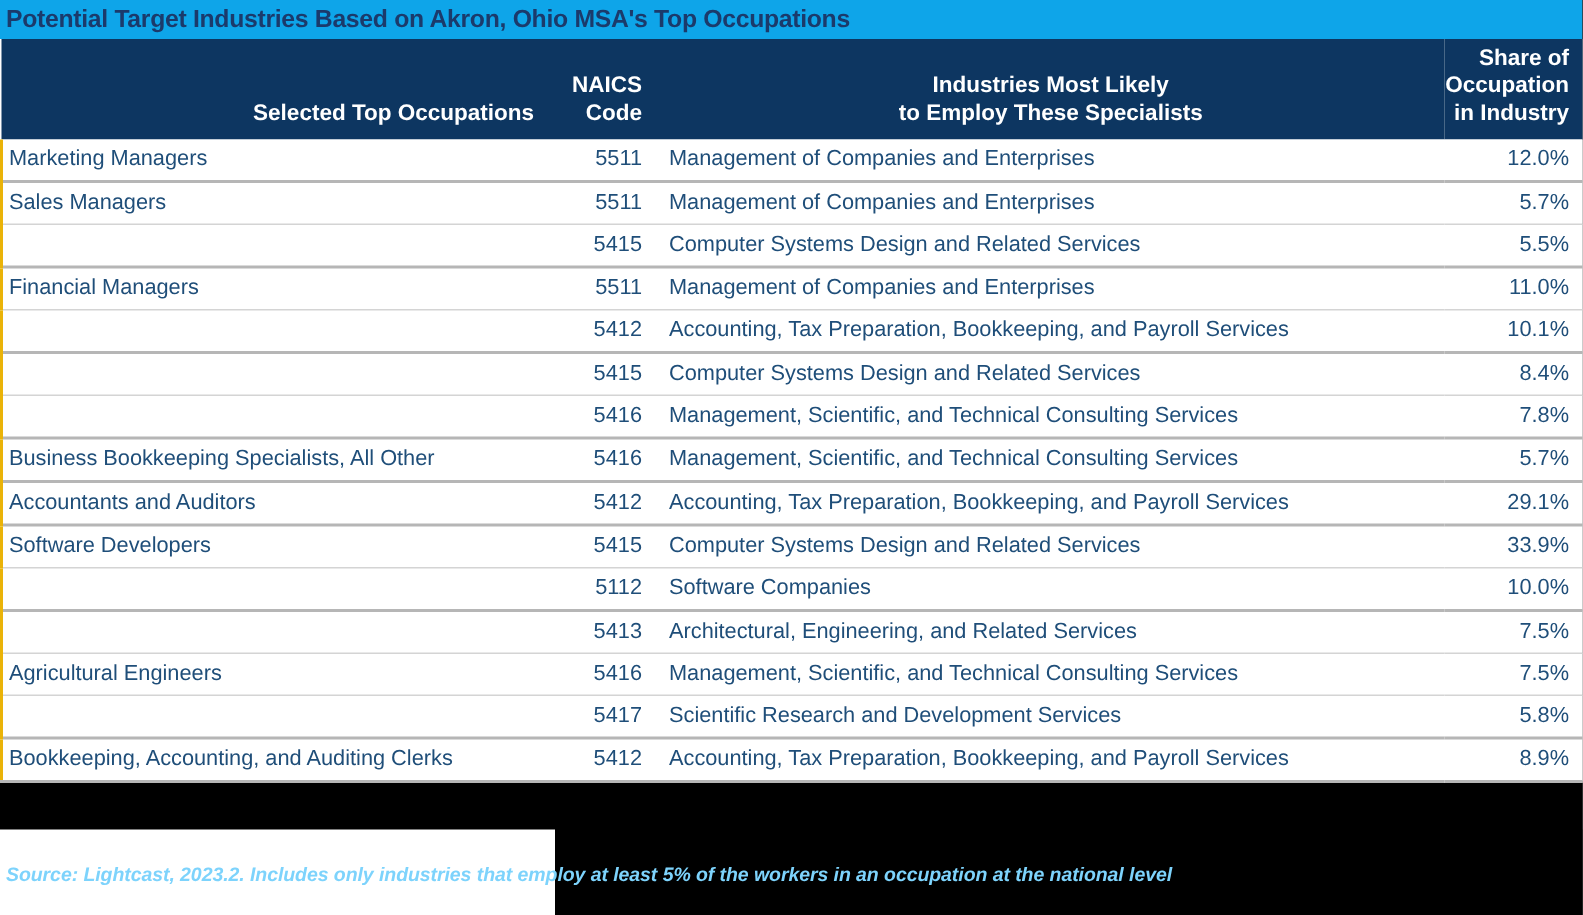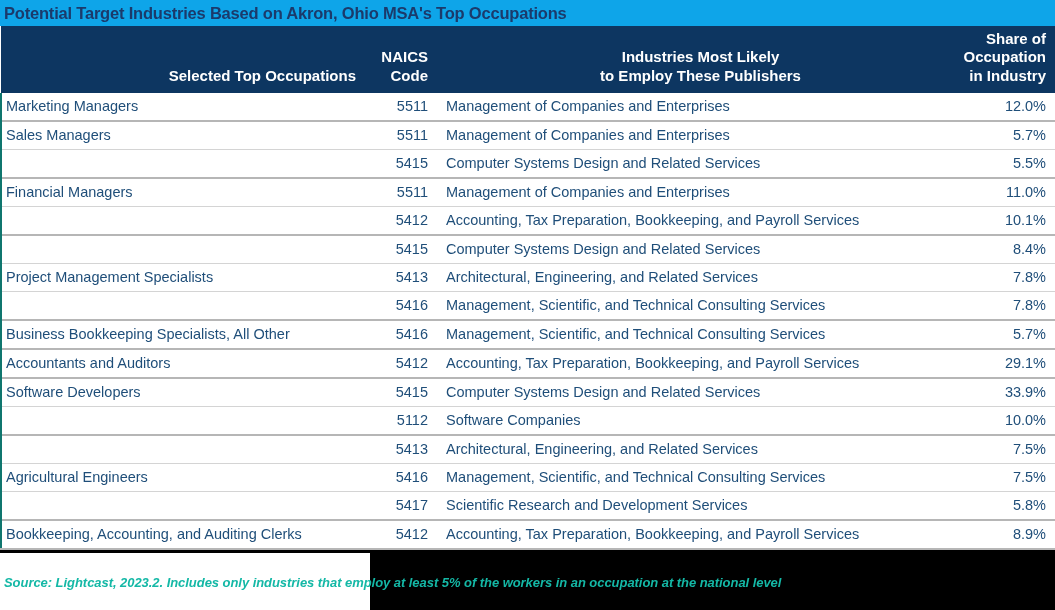--- a/index.html
+++ b/index.html
@@ -86,21 +86,21 @@
     line-height: 1.15;
     border-top: 1px solid #d4d4d4;
     border-bottom: none;
   }
   td.occ   { text-align: left;  padding: 0 6px 0 4px; }
   td.naics { text-align: right; padding: 0 10px 0 0; }
   td.ind   { text-align: left;  padding: 0 6px 0 8px; }
   td.share { text-align: right; padding: 0 10px 0 0; }
 
   
-  td.occ { border-left: 2px solid #0f766e; }
+  td.occ { border-left: 2px solid #eab308; }
 
   
   tr.group-start > td {
     border-top: 2px solid #b6b6b6;
   }
   tbody tr:first-child > td {
     border-top: none;
   }
   
   tbody tr:last-child > td {
@@ -124,21 +124,21 @@
     background: #ffffff;
   }
   #source-text {
     position: absolute;
     left: 4px;
     top: 22px;
     width: 1045px;
     font-size: 13px;
     font-style: italic;
     font-weight: bold;
-    color: #14b8a6;
+    color: #7dd3fc;
     white-space: nowrap;
     letter-spacing: -0.05px;
   }
 </style>
 </head>
 <body>
 
 <div id="page">
 
   <div id="title-band">
@@ -157,21 +157,21 @@
         <tr>
           <th class="h-occ">
             <span>Selected Top Occupations</span>
           </th>
           <th class="h-naics">
             <span>NAICS</span><br>
             <span>Code</span>
           </th>
           <th class="h-ind">
             <span>Industries Most Likely</span><br>
-            <span>to Employ These Publishers</span>
+            <span>to Employ These Specialists</span>
           </th>
           <th class="h-share">
             <span>Share of</span><br>
             <span>Occupation</span><br>
             <span>in Industry</span>
           </th>
         </tr>
       </thead>
       <tbody id="table-body">
           <tr class="group-start">
@@ -204,26 +204,20 @@
             <td class="ind">Accounting, Tax Preparation, Bookkeeping, and Payroll Services</td>
             <td class="share">10.1%</td>
           </tr>
           <tr class="group-start">
             <td class="occ"></td>
             <td class="naics">5415</td>
             <td class="ind">Computer Systems Design and Related Services</td>
             <td class="share">8.4%</td>
           </tr>
           <tr>
-            <td class="occ">Project Management Specialists</td>
-            <td class="naics">5413</td>
-            <td class="ind">Architectural, Engineering, and Related Services</td>
-            <td class="share">7.8%</td>
-          </tr>
-          <tr>
             <td class="occ"></td>
             <td class="naics">5416</td>
             <td class="ind">Management, Scientific, and Technical Consulting Services</td>
             <td class="share">7.8%</td>
           </tr>
           <tr class="group-start">
             <td class="occ">Business Bookkeeping Specialists, All Other</td>
             <td class="naics">5416</td>
             <td class="ind">Management, Scientific, and Technical Consulting Services</td>
             <td class="share">5.7%</td>

